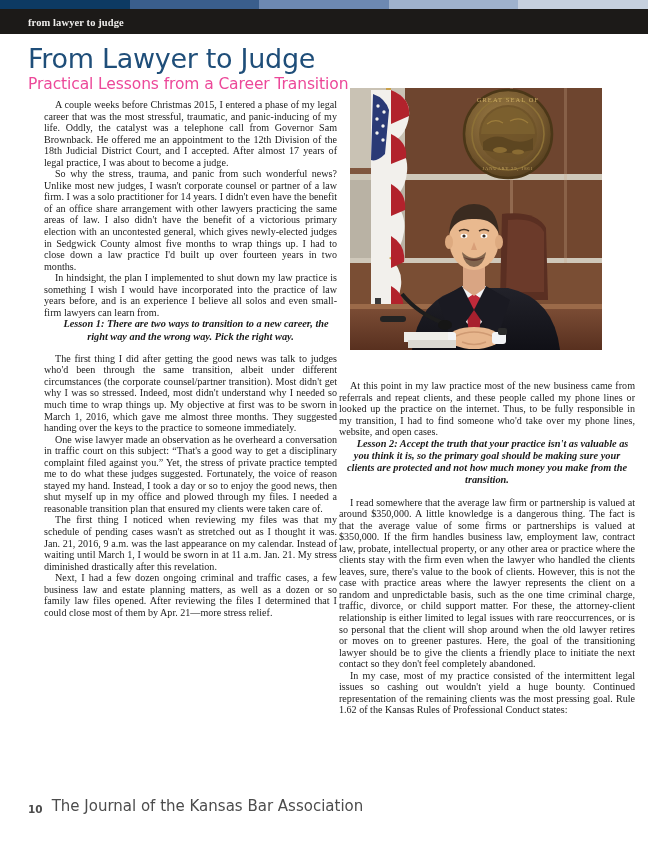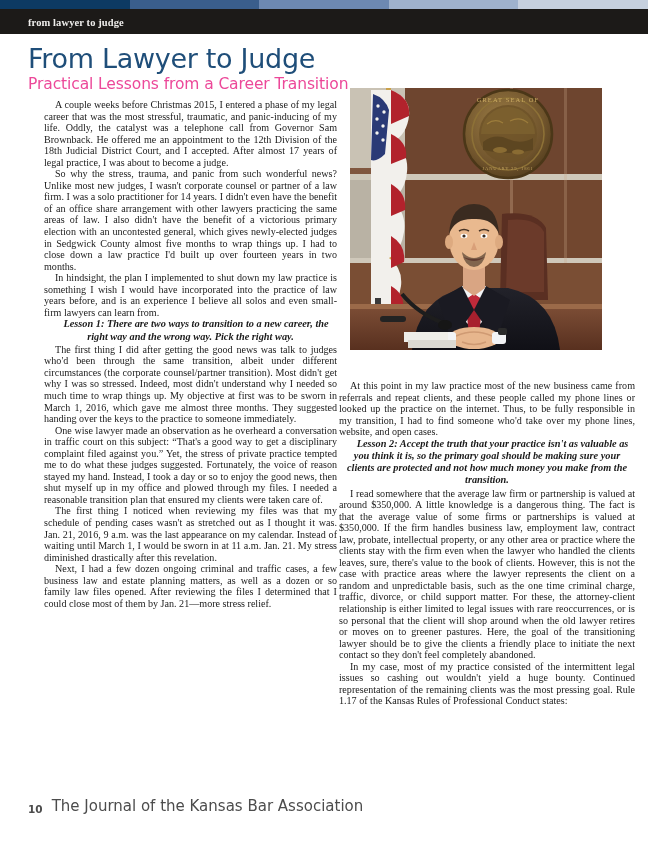--- a/index.html
+++ b/index.html
@@ -94,21 +94,21 @@
 
   .lesson {
     margin: 5px 0 0 0;
     text-indent: 0;
     font-weight: bold;
     font-style: italic;
     font-size: 10.3px;
     line-height: 12.2px;
     text-align: center;
   }
-  .lesson + p { margin-top: 1px; }
+  .lesson + p { margin-top: 10px; }
 
   
   .photo {
     position: absolute;
     left: 350px;
     top: 88px;
     width: 252px;
     height: 262px;
     overflow: hidden;
     background: #6d4530;
@@ -272,26 +272,26 @@
 </div>
 
 <div class="col col-left">
   <p>A couple weeks before Christmas 2015, I entered a phase of my legal career that was the most stressful, traumatic, and panic-inducing of my life. Oddly, the catalyst was a telephone call from Governor Sam Brownback. He offered me an appointment to the 12th Division of the 18th Judicial District Court, and I accepted. After almost 17 years of legal practice, I was about to become a judge.</p>
   <p>So why the stress, trauma, and panic from such wonderful news? Unlike most new judges, I wasn't corporate counsel or partner of a law firm. I was a solo practitioner for 14 years. I didn't even have the benefit of an office share arrangement with other lawyers practicing the same areas of law. I also didn't have the benefit of a victorious primary election with an uncontested general, which gives newly-elected judges in Sedgwick County almost five months to wrap things up. I had to close down a law practice I'd built up over fourteen years in two months.</p>
   <p>In hindsight, the plan I implemented to shut down my law practice is something I wish I would have incorporated into the practice of law years before, and is an experience I believe all solos and even small-firm lawyers can learn from.</p>
   <p class="lesson">Lesson 1: There are two ways to transition to a new career, the right way and the wrong way. Pick the right way.</p>
   <p>The first thing I did after getting the good news was talk to judges who'd been through the same transition, albeit under different circumstances (the corporate counsel/partner transition). Most didn't get why I was so stressed. Indeed, most didn't understand why I needed so much time to wrap things up. My objective at first was to be sworn in March 1, 2016, which gave me almost three months. They suggested handing over the keys to the practice to someone immediately.</p>
   <p>One wise lawyer made an observation as he overheard a conversation in traffic court on this subject: “That's a good way to get a disciplinary complaint filed against you.” Yet, the stress of private practice tempted me to do what these judges suggested. Fortunately, the voice of reason stayed my hand. Instead, I took a day or so to enjoy the good news, then shut myself up in my office and plowed through my files. I needed a reasonable transition plan that ensured my clients were taken care of.</p>
   <p>The first thing I noticed when reviewing my files was that my schedule of pending cases wasn't as stretched out as I thought it was. Jan. 21, 2016, 9 a.m. was the last appearance on my calendar. Instead of waiting until March 1, I would be sworn in at 11 a.m. Jan. 21. My stress diminished drastically after this revelation.</p>
-  <p>Next, I had a few dozen ongoing criminal and traffic cases, a few business law and estate planning matters, as well as a dozen or so family law files opened.  After reviewing the files I determined that I could close most of them by Jan. 21—more stress relief.</p>
+  <p>Next, I had a few dozen ongoing criminal and traffic cases, a few business law and estate planning matters, as well as a dozen or so family law files opened.  After reviewing the files I determined that I could close most of them by Apr. 21—more stress relief.</p>
 </div>
 
 <div class="col col-right">
   <p>At this point in my law practice most of the new business came from referrals and repeat clients, and these people called my phone lines or looked up the practice on the internet. Thus, to be fully responsible in my transition, I had to find someone who'd take over my phone lines, website, and open cases.</p>
   <p class="lesson">Lesson 2: Accept the truth that your practice isn't as valuable as you think it is, so the primary goal should be making sure your clients are protected and not how much money you make from the transition.</p>
   <p>I read somewhere that the average law firm or partnership is valued at around $350,000. A little knowledge is a dangerous thing. The fact is that the average value of some firms or partnerships is valued at $350,000. If the firm handles business law, employment law, contract law, probate, intellectual property, or any other area or practice where the clients stay with the firm even when the lawyer who handled the clients leaves, sure, there's value to the book of clients. However, this is not the case with practice areas where the lawyer represents the client on a random and unpredictable basis, such as the one time criminal charge, traffic, divorce, or child support matter. For these, the attorney-client relationship is either limited to legal issues with rare reoccurrences, or is so personal that the client will shop around when the old lawyer retires or moves on to greener pastures. Here, the goal of the transitioning lawyer should be to give the clients a friendly place to initiate the next contact so they don't feel completely abandoned.</p>
-  <p>In my case, most of my practice consisted of the intermittent legal issues so cashing out wouldn't yield a huge bounty. Continued representation of the remaining clients was the most pressing goal. Rule 1.17 of the Kansas Rules of Professional Conduct states:</p>
+  <p>In my case, most of my practice consisted of the intermittent legal issues so cashing out wouldn't yield a huge bounty. Continued representation of the remaining clients was the most pressing goal. Rule 1.62 of the Kansas Rules of Professional Conduct states:</p>
 </div>
 
 <div class="footer">
   <span class="page-no">10</span>
   <span class="pub-name">The Journal of the Kansas Bar Association</span>
 </div>
 
 </body></html>

